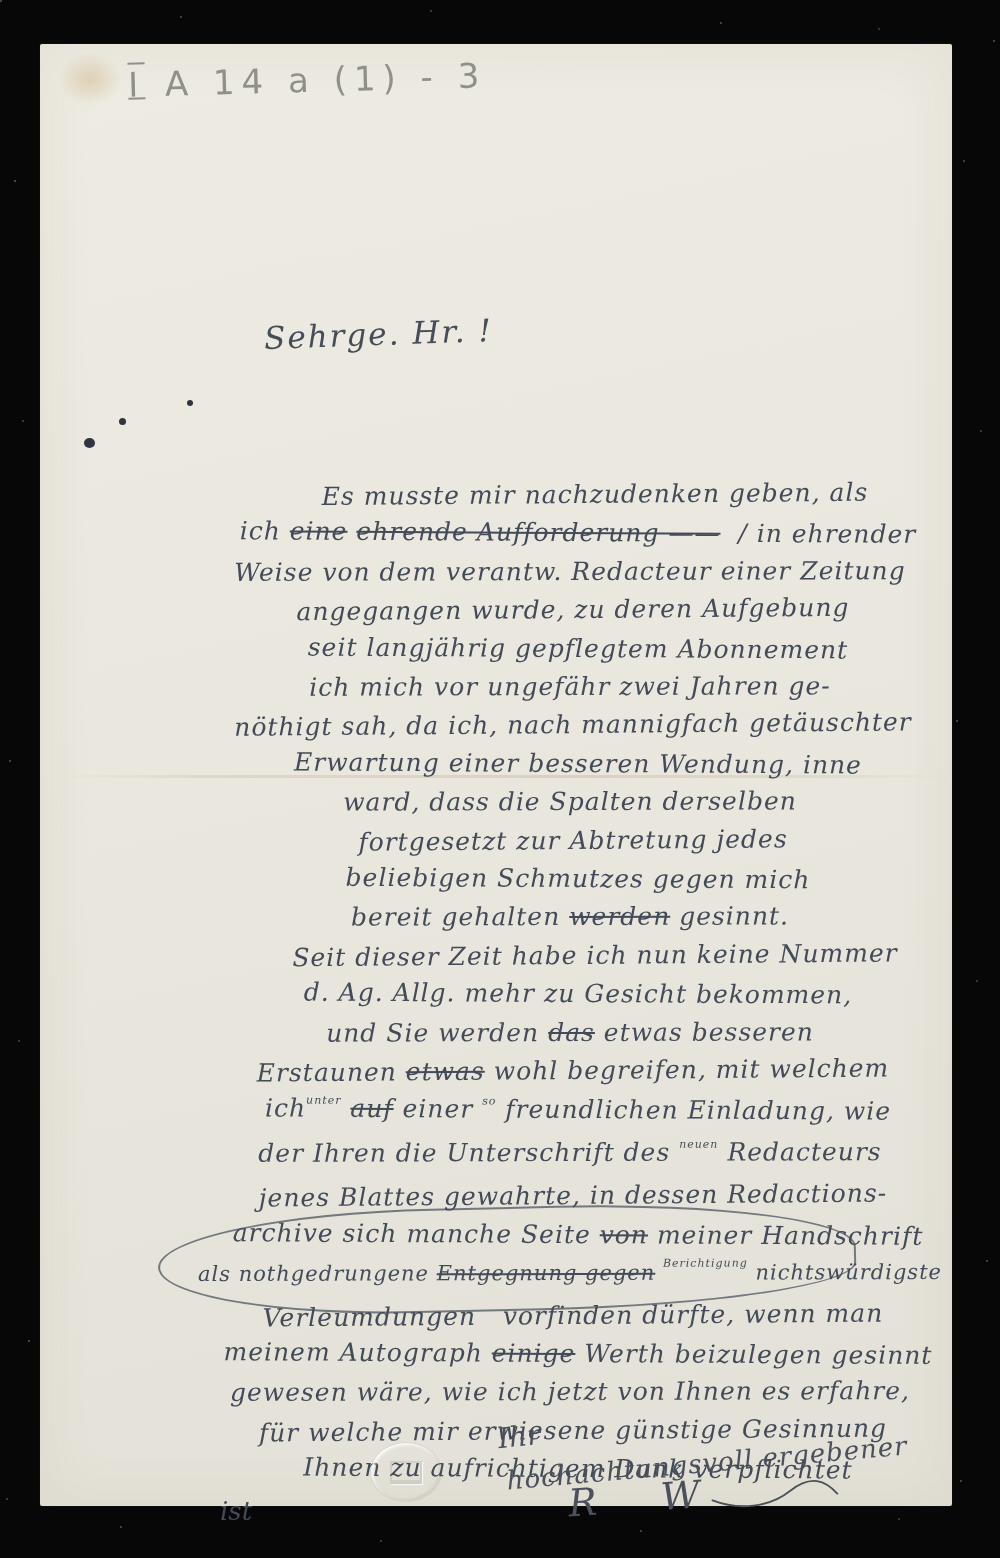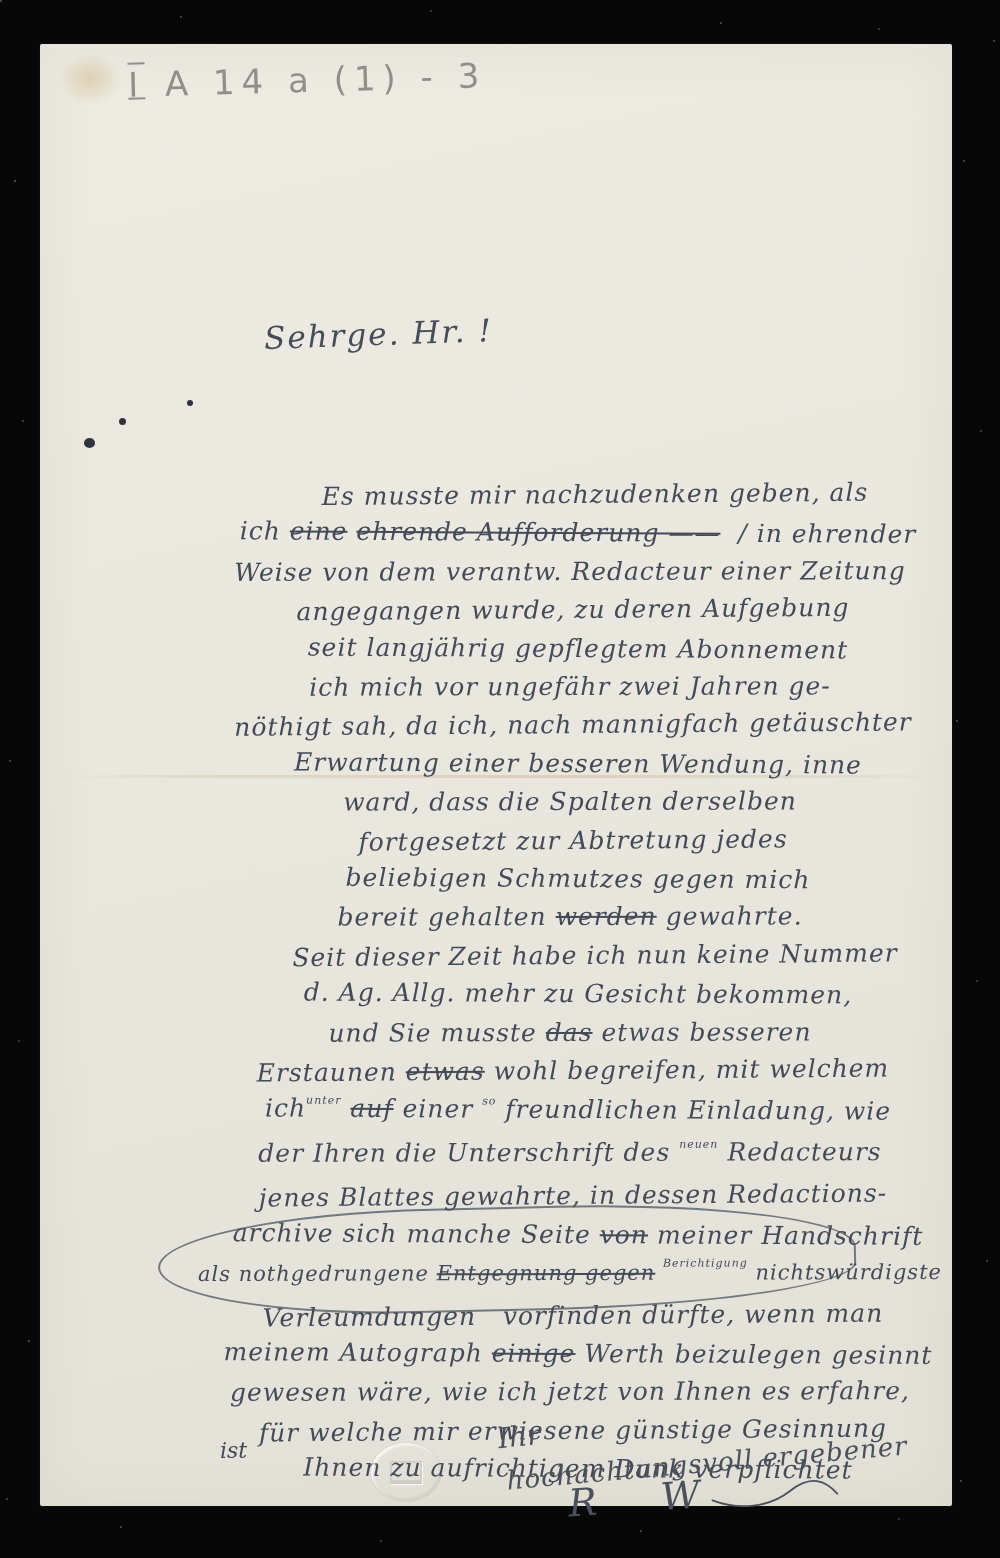--- a/index.html
+++ b/index.html
@@ -45,21 +45,21 @@
   .l:nth-child(3n+2){transform:rotate(.3deg) translateX(5px);}
   .l:nth-child(3n){transform:rotate(-.15deg) translateX(-3px);}
   .indent{text-indent:44px;}
   .tight{font-size:21px;}
   .strike{text-decoration:line-through;text-decoration-thickness:2px;}
   .ins{display:inline-block;transform:translateY(-13px);font-size:11px;}
   .oval{position:absolute;left:118px;top:1163px;width:694px;height:100px;
     border:2px solid rgba(67,74,88,.7);
     border-radius:48% 52% 55% 45% / 62% 55% 48% 60%;
     transform:rotate(-1.3deg);pointer-events:none;}
-  .closing-ist{position:absolute;left:180px;top:1394px;font-style:italic;font-size:22px;color:#434a58;}
+  .closing-ist{position:absolute;left:180px;top:1452px;font-style:italic;font-size:26px;color:#434a58;}
   .closing-ihr{position:absolute;left:458px;top:1376px;font-style:italic;font-size:28px;
     color:#4a505c;transform:rotate(-6deg);}
   .closing-phrase{position:absolute;left:466px;top:1404px;font-style:italic;font-size:26px;
     color:#4a505c;transform:rotate(-5deg);letter-spacing:1px;white-space:nowrap;}
   .signature{position:absolute;left:528px;top:1428px;font-style:italic;font-size:38px;
     color:#4a505c;transform:rotate(-4deg);letter-spacing:26px;white-space:nowrap;}
   .signature svg{vertical-align:-6px;margin-left:-16px;}
   .seal{position:absolute;left:330px;top:1398px;width:70px;height:58px;border-radius:50%;
     border:1px solid rgba(0,0,0,.05);
     box-shadow:inset 2px 2px 3px rgba(255,255,255,.8), inset -2px -2px 3px rgba(0,0,0,.07);
@@ -90,24 +90,24 @@
       <div class="l"><span>ich </span><span class="strike">eine</span><span> </span><span class="strike">ehrende Aufforderung ——</span><span>  / in ehrender</span></div>
       <div class="l"><span>Weise von dem verantw. Redacteur einer Zeitung</span></div>
       <div class="l"><span>angegangen wurde, zu deren Aufgebung</span></div>
       <div class="l"><span>seit langjährig gepflegtem Abonnement</span></div>
       <div class="l"><span>ich mich vor ungefähr zwei Jahren ge-</span></div>
       <div class="l"><span>nöthigt sah, da ich, nach mannigfach getäuschter</span></div>
       <div class="l"><span>Erwartung einer besseren Wendung, inne</span></div>
       <div class="l"><span>ward, dass die Spalten derselben</span></div>
       <div class="l"><span>fortgesetzt zur Abtretung jedes</span></div>
       <div class="l"><span>beliebigen Schmutzes gegen mich</span></div>
-      <div class="l"><span>bereit gehalten </span><span class="strike">werden</span><span> gewahrte.</span></div>
+      <div class="l"><span>bereit gehalten </span><span class="strike">werden</span><span> gesinnt.</span></div>
       <div class="l indent"><span>Seit dieser Zeit habe ich nun keine Nummer</span></div>
       <div class="l"><span>d. Ag. Allg. mehr zu Gesicht bekommen,</span></div>
-      <div class="l"><span>und Sie musste </span><span class="strike">das</span><span> etwas besseren</span></div>
+      <div class="l"><span>und Sie werden </span><span class="strike">das</span><span> etwas besseren</span></div>
       <div class="l"><span>Erstaunen </span><span class="strike">etwas</span><span> wohl begreifen, mit welchem</span></div>
       <div class="l"><span>ich</span><span class="ins">unter</span><span> </span><span class="strike">auf</span><span> einer </span><span class="ins">so</span><span> freundlichen Einladung, wie</span></div>
       <div class="l"><span>der Ihren die Unterschrift des </span><span class="ins">neuen</span><span> Redacteurs</span></div>
       <div class="l"><span>jenes Blattes gewahrte, in dessen Redactions-</span></div>
       <div class="l"><span>archive sich manche Seite </span><span class="strike">von</span><span> meiner Handschrift</span></div>
       <div class="l tight"><span>als nothgedrungene </span><span class="strike">Entgegnung gegen</span><span> </span><span class="ins">Berichtigung</span><span> nichtswürdigste</span></div>
       <div class="l"><span>Verleumdungen   vorfinden dürfte, wenn man</span></div>
       <div class="l"><span>meinem Autograph </span><span class="strike">einige</span><span> Werth beizulegen gesinnt</span></div>
       <div class="l"><span>gewesen wäre, wie ich jetzt von Ihnen es erfahre,</span></div>
       <div class="l"><span>für welche mir erwiesene günstige Gesinnung</span></div>

